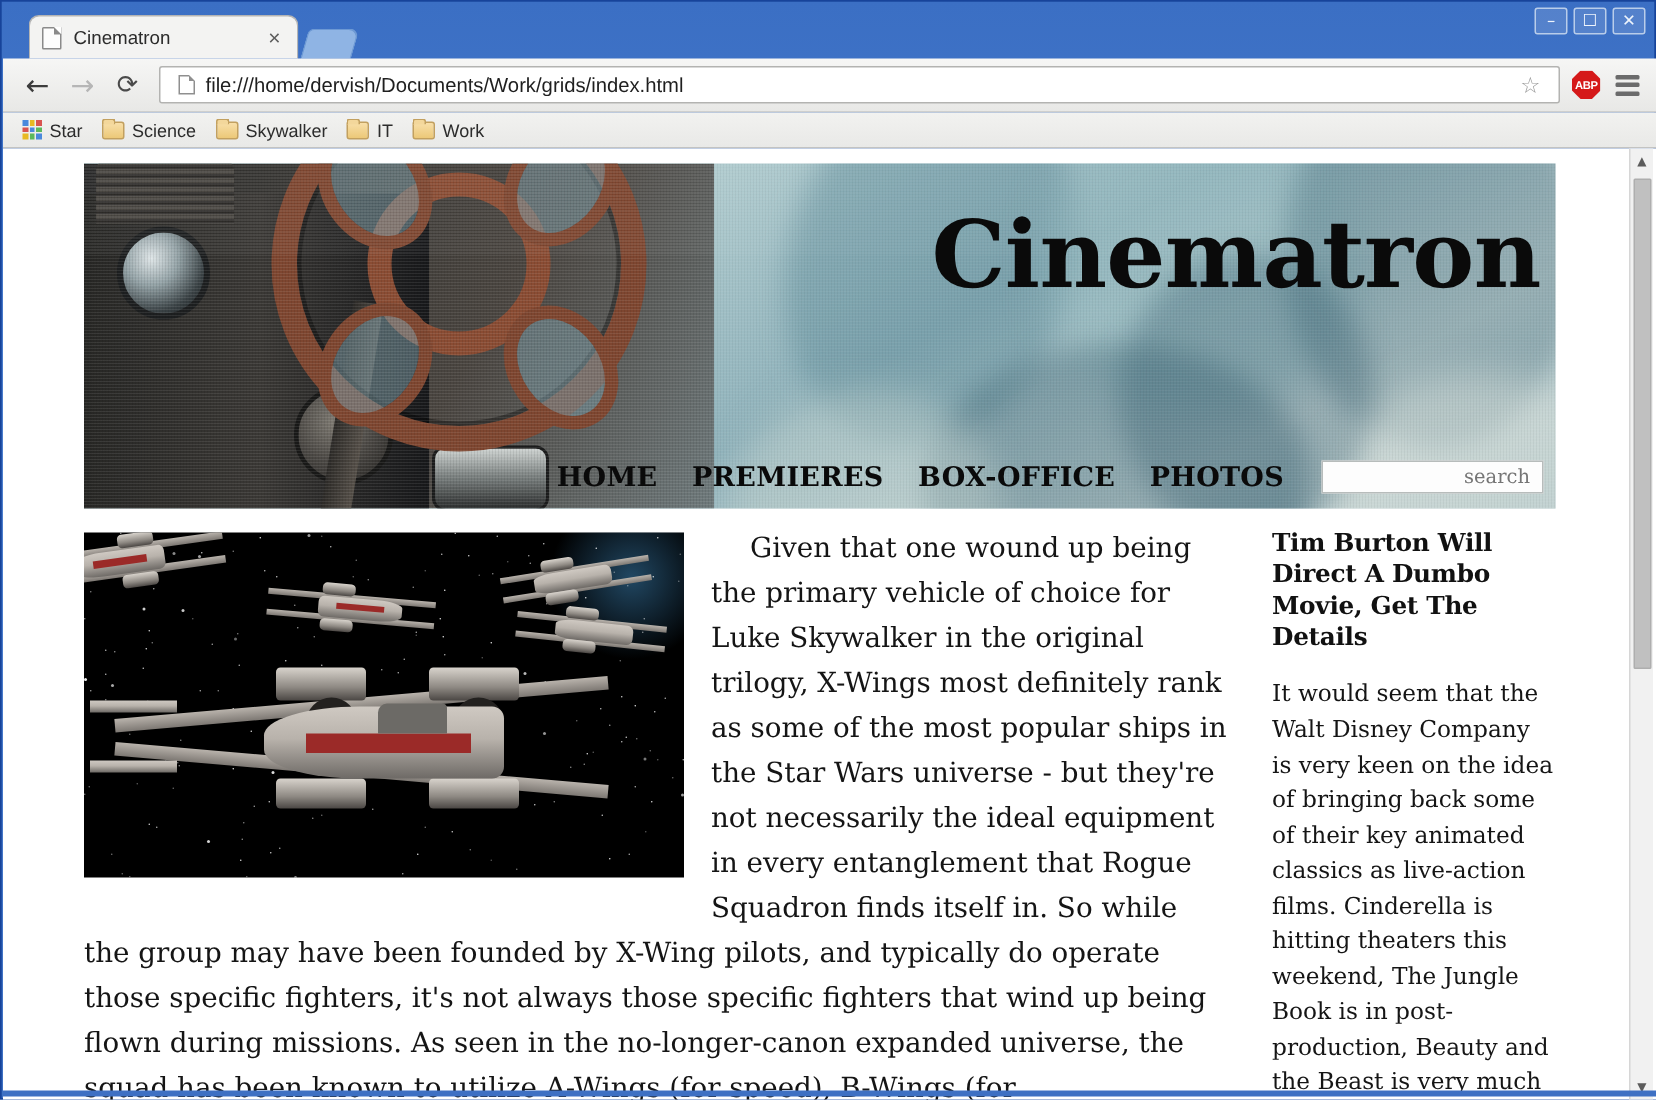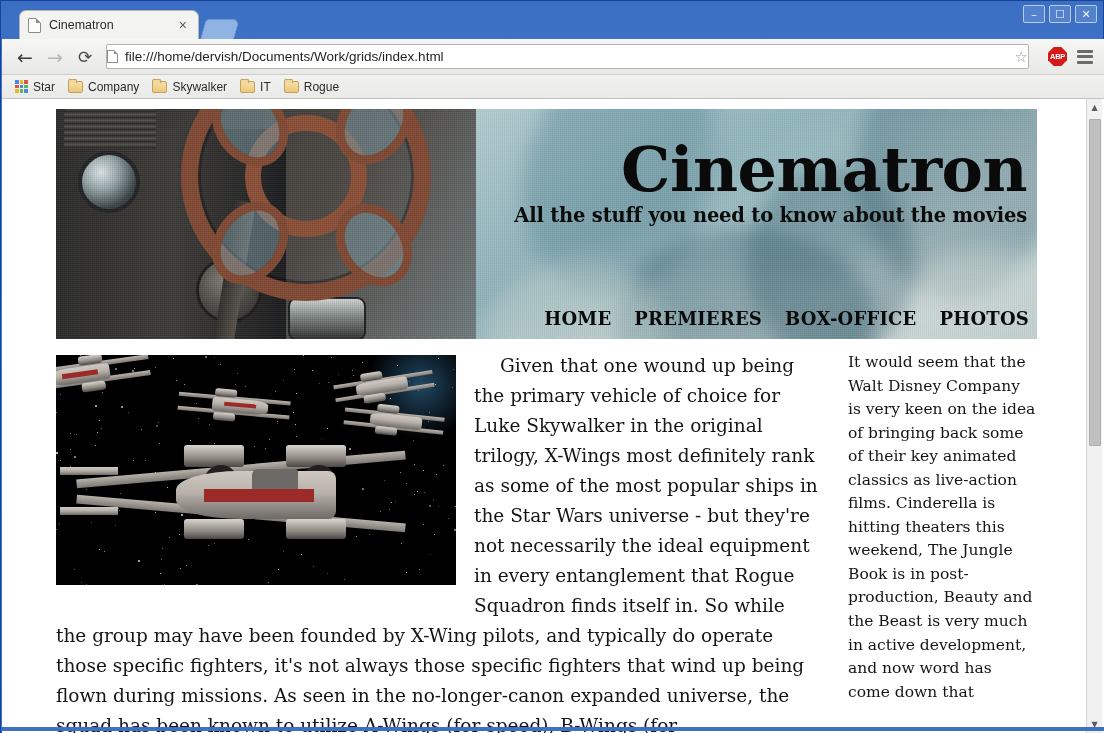--- a/index.html
+++ b/index.html
@@ -129,27 +129,27 @@
     color: #4a4a4a;
     flex: 0 0 auto;
   }
   .navbtn.back { margin-left: 8px; color: #3c3c3c; }
   .navbtn.fwd { color: #b6b6b6; }
   .navbtn.reload { font-size: 17px; color: #4a4a4a; }
 
   .omnibox {
     flex: 1 1 auto;
     height: 25px;
-    margin: 0 19px 0 6px;
+    margin: 0 8px 0 6px;
     background: #fff;
     border: 1px solid #b3b3b1;
     border-radius: 2px;
     display: flex;
     align-items: center;
-    padding: 0 0;
+    padding: 0 12px;
   }
 
   .url-favicon {
     width: 11px; height: 13px;
     background: #fff;
     border: 1px solid #8f8f8f;
     position: relative;
     flex: 0 0 auto;
     margin-right: 7px;
   }
@@ -606,33 +606,33 @@
           <i style="background:#4a89dc"></i>
           <i style="background:#5cb85c"></i>
         <i style="background:#e8b923"></i>
           <i style="background:#5cb85c"></i>
           <i style="background:#4a89dc"></i>
       </span>
       <span>Star</span>
     </div>
     <div class="bm">
       <span class="folder-icon"></span>
-      <span>Company</span>
+      <span>Science</span>
     </div>
     <div class="bm">
       <span class="folder-icon"></span>
       <span>Skywalker</span>
     </div>
     <div class="bm">
       <span class="folder-icon"></span>
       <span>IT</span>
     </div>
     <div class="bm">
       <span class="folder-icon"></span>
-      <span>Rogue</span>
+      <span>Work</span>
     </div>
   </div>
 
   <div class="viewport">
     <div class="page">
 
       <div class="banner">
         <div class="banner-bg-shapes">
           <div class="blade b1"></div>
             <div class="blade b2"></div>
@@ -655,27 +655,27 @@
               <div class="reel-hole rh2"></div>
             <div class="reel-hole rh3"></div>
               <div class="reel-hole rh4"></div>
           </div>
           <div class="proj-grain"></div>
         </div>
 
         <div class="banner-grain"></div>
 
         <div class="site-title">Cinematron</div>
-        <div class="site-tagline">All the stuff you need to know about the movies</div>
 
         <div class="nav">
           <a href="#">HOME</a>
           <a href="#">PREMIERES</a>
           <a href="#">BOX-OFFICE</a>
           <a href="#">PHOTOS</a>
+          <input class="searchbox" type="text" placeholder="search" style="">
         </div>
       </div>
 
       <div class="content">
 
         <div class="article">
 
           <div class="article-img">
             <div class="nebula"></div>
             <div class="stars">
@@ -918,20 +918,21 @@
               <div class="xw-body" style="left:26px; top:8px; width:52px; height:13px; border-radius:26% 4px 4px 26%;"></div>
               <div class="xw-engine" style="left:32px; top:-1px; width:22px; height:8px;"></div>
               <div class="xw-engine" style="left:32px; top:21px; width:22px; height:8px;"></div>
             </div>
           </div>
 
           <p>Given that one wound up being the primary vehicle of choice for Luke Skywalker in the original trilogy, X-Wings most definitely rank as some of the most popular ships in the Star Wars universe - but they're not necessarily the ideal equipment in every entanglement that Rogue Squadron finds itself in. So while the group may have been founded by X-Wing pilots, and typically do operate those specific fighters, it's not always those specific fighters that wind up being flown during missions. As seen in the no-longer-canon expanded universe, the squad has been known to utilize A-Wings (for speed), B-Wings (for</p>
         </div>
 
         <div class="sidebar">
+          <h2>Tim Burton Will Direct A Dumbo Movie, Get The Details</h2>
           <p>It would seem that the Walt Disney Company is very keen on the idea of bringing back some of their key animated classics as live-action films. Cinderella is hitting theaters this weekend, The Jungle Book is in post-production, Beauty and the Beast is very much in active development, and now word has come down that</p>
         </div>
 
       </div>
     </div>
   </div>
 
   <div class="pscroll">
     <div class="pscroll-arrow up">▲</div>
     <div class="pscroll-thumb"></div>

